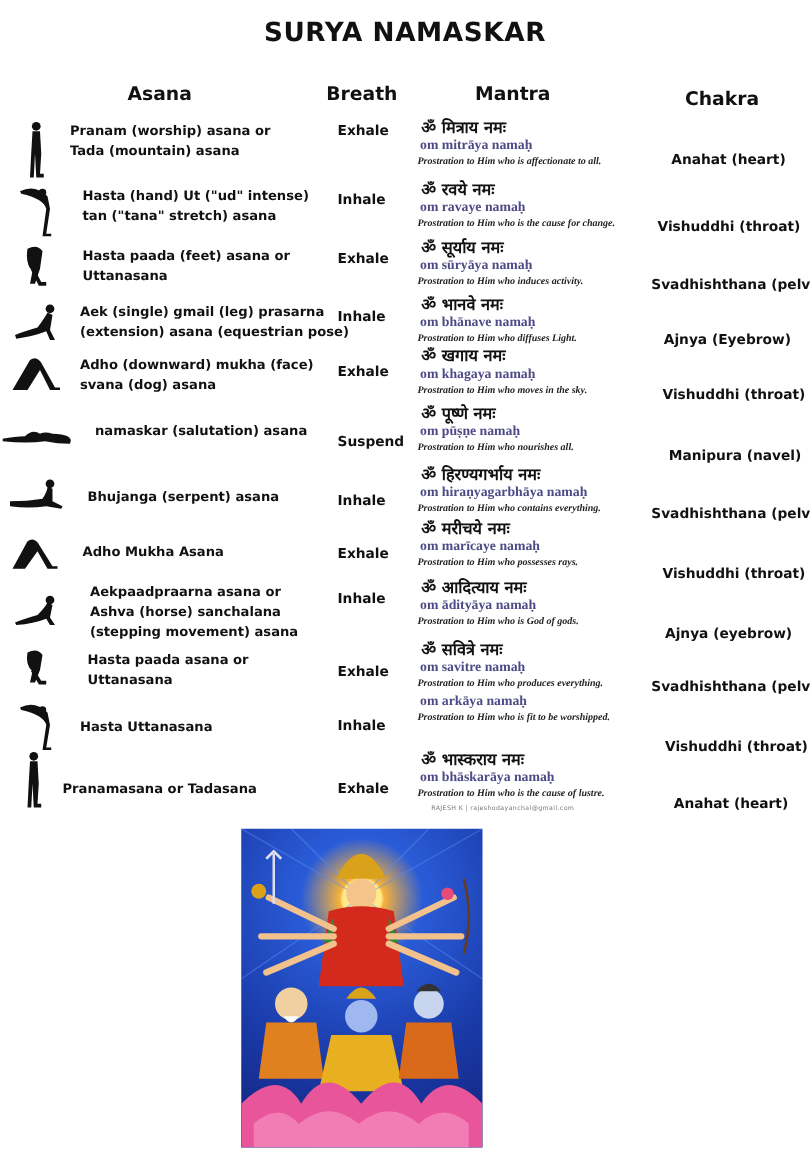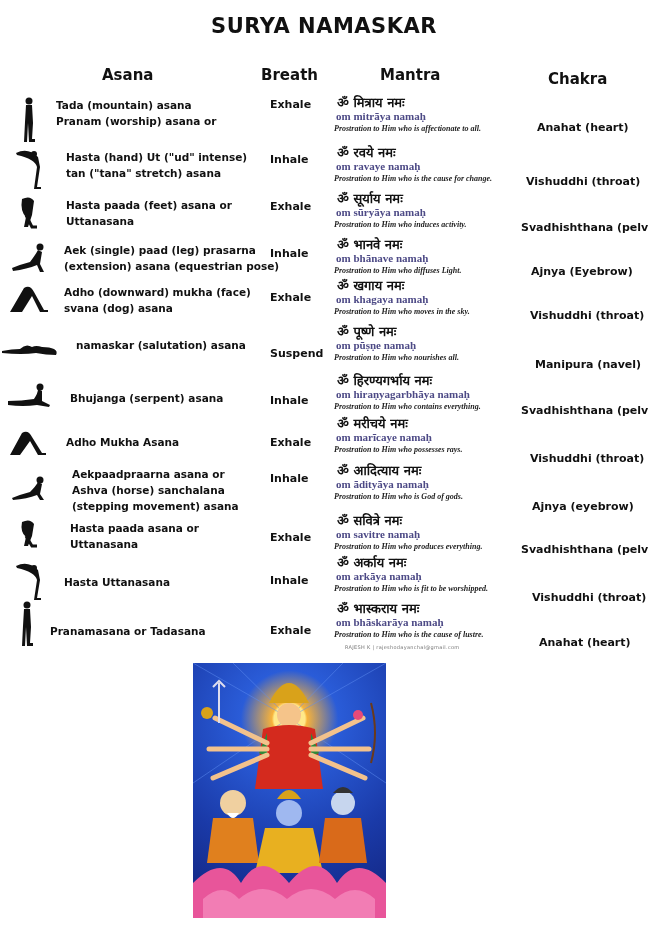--- a/index.html
+++ b/index.html
@@ -31,22 +31,22 @@
 <div class="hdr" style="left:548px;top:70px">Chakra</div>
 
 <div class="row" style="top:95px">
   <div class="pose" style="top:2px">
     <svg width="50" height="46" viewBox="0 0 50 46">
         <circle cx="27" cy="4" r="3.5" fill="#111"></circle>
         <path d="M24 8 h6 l1 18 -1 16 h3 v3 h-6 l-1 -19 -1 19 h-3 l1 -20z" fill="#111"></path>
       </svg>
   </div>
   <div class="asana" style="left:56px;top:2px">
+      <div>Pranam (worship) asana or</div>
       <div>Tada (mountain) asana</div>
-      <div>Pranam (worship) asana or</div>
     </div>
   <div class="breath" style="top:3px">Exhale</div>
   <div class="mantra" style="top:0px">
     <div class="dev">ॐ मित्राय नमः</div>
     <div class="translit">om mitrāya namaḥ</div>
     <div class="meaning">Prostration to Him who is affectionate to all.</div>
   </div>
   <div class="chakra" style="left:537px;top:26px">Anahat (heart)</div>
 </div>
 
@@ -91,21 +91,21 @@
 </div>
 
 <div class="row" style="top:238px">
   <div class="pose" style="top:4px">
     <svg width="50" height="34" viewBox="0 0 50 34">
         <circle cx="38" cy="5" r="3.5" fill="#111"></circle>
         <path d="M10 26 q10 -4 18 -6 q6 -8 8 -12 l4 2 -2 12 4 8 h-4 l-3 -7 q-10 4 -24 6z" fill="#111"></path>
       </svg>
   </div>
   <div class="asana" style="left:64px;top:4px">
-      <div>Aek (single) paad (leg) prasarna</div>
+      <div>Aek (single) gmail (leg) prasarna</div>
       <div>(extension) asana (equestrian pose)</div>
     </div>
   <div class="breath" style="top:9px">Inhale</div>
   <div class="mantra" style="top:-1px">
     <div class="dev">ॐ भानवे नमः</div>
     <div class="translit">om bhānave namaḥ</div>
     <div class="meaning">Prostration to Him who diffuses Light.</div>
   </div>
   <div class="chakra" style="left:531px;top:27px">Ajnya (Eyebrow)</div>
 </div>
@@ -230,21 +230,20 @@
     <svg width="50" height="42" viewBox="0 0 50 42">
         <path d="M14 6 q12 -6 22 4 l2 10 -3 18 h4 v2 h-7 l3 -20 q-2 -8 -20 -12z" fill="#111"></path>
         <circle cx="32" cy="8" r="3" fill="#111"></circle>
       </svg>
   </div>
   <div class="asana" style="left:64px;top:14px">
       <div>Hasta Uttanasana</div>
     </div>
   <div class="breath" style="top:14px">Inhale</div>
   <div class="mantra" style="top:-5px">
-    <div class="dev">ॐ अर्काय नमः</div>
     <div class="translit">om arkāya namaḥ</div>
     <div class="meaning">Prostration to Him who is fit to be worshipped.</div>
   </div>
   <div class="chakra" style="left:532px;top:31px">Vishuddhi (throat)</div>
 </div>
 
 <div class="row" style="top:601px">
   <div class="pose" style="top:0px">
     <svg width="50" height="46" viewBox="0 0 50 46">
         <circle cx="25" cy="4" r="3.5" fill="#111"></circle>

